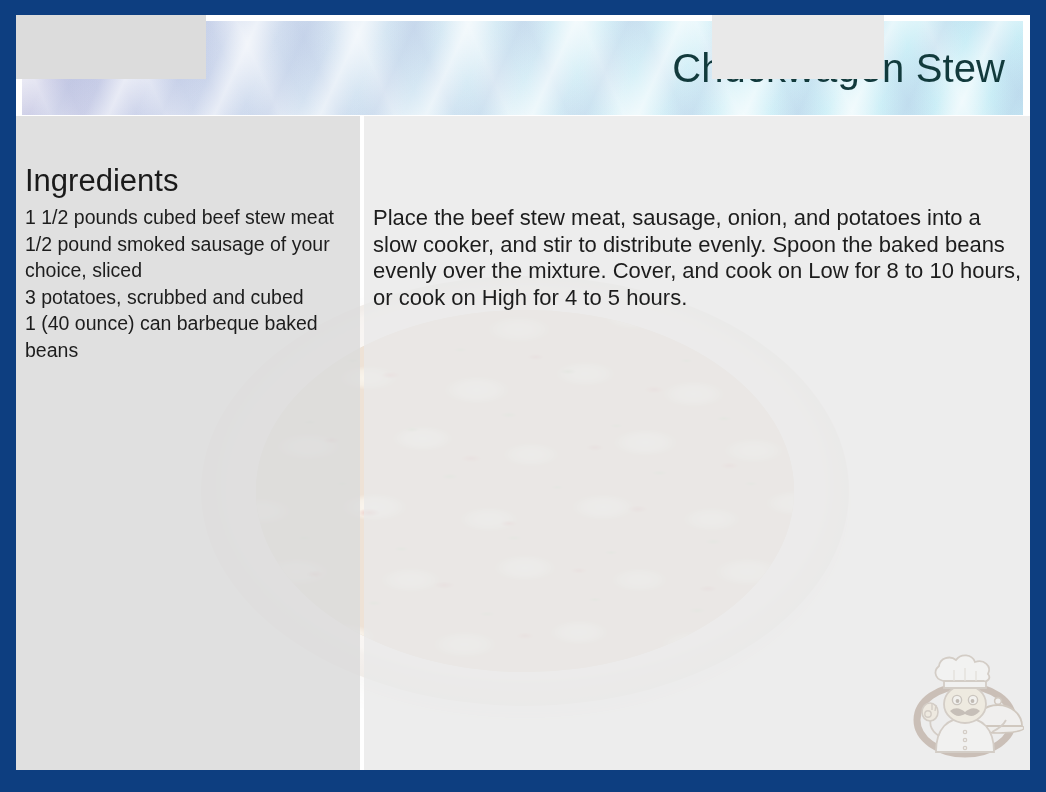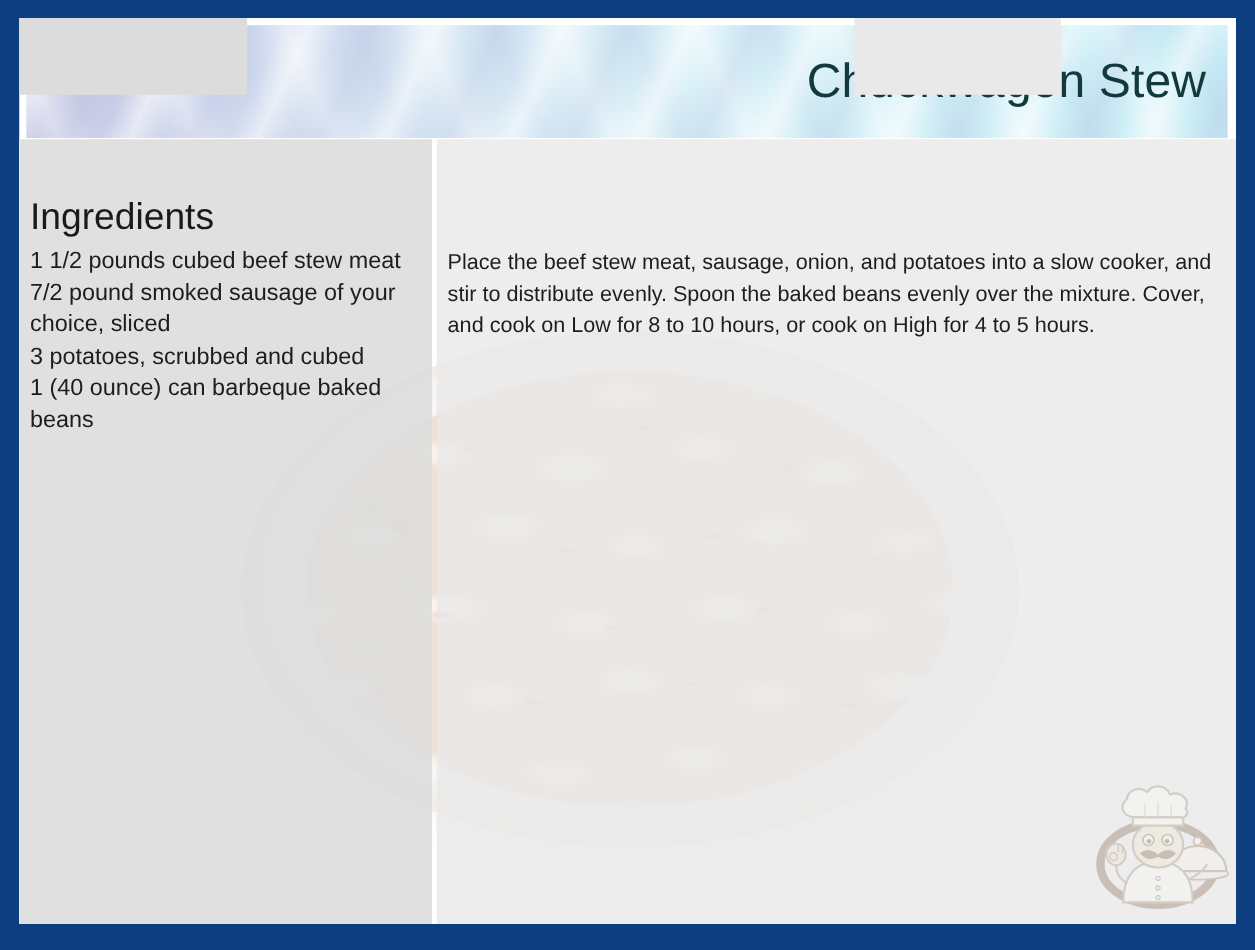--- a/index.html
+++ b/index.html
@@ -280,21 +280,21 @@
     font-size: 19.5px;
     line-height: 26.5px;
     color: #1d1d1d;
   }
 
   #directions-text {
     position: absolute;
     left: 357px;
     top: 89px;
     width: 656px;
-    font-size: 18px;
+    font-size: 22px;
     line-height: 26.5px;
     color: #1d1d1d;
   }
 
   
   #chef-logo {
     position: absolute;
     right: 6px;
     bottom: 4px;
     width: 118px;
@@ -341,21 +341,21 @@
 
       <div id="directions-panel">
         <div id="directions-heading-band"></div>
       </div>
 
       <div class="section-heading" id="ingredients-heading">Ingredients</div>
 
 
       <ul class="ingredient-list">
         <li>1 1/2 pounds cubed beef stew meat</li>
-        <li>7/2 pound smoked sausage of your choice, sliced</li>
+        <li>1/2 pound smoked sausage of your choice, sliced</li>
         <li>3 potatoes, scrubbed and cubed</li>
         <li>1 (40 ounce) can barbeque baked beans</li>
       </ul>
 
       <p id="directions-text">Place the beef stew meat, sausage, onion, and potatoes into a slow cooker, and stir to distribute evenly. Spoon the baked beans evenly over the mixture. Cover, and cook on Low for 8 to 10 hours, or cook on High for 4 to 5 hours.</p>
 
       <svg id="chef-logo" viewBox="0 0 118 118">
 
         <ellipse cx="59" cy="72" rx="48" ry="34" fill="none" stroke="#8a6a52" stroke-width="7"></ellipse>
 

